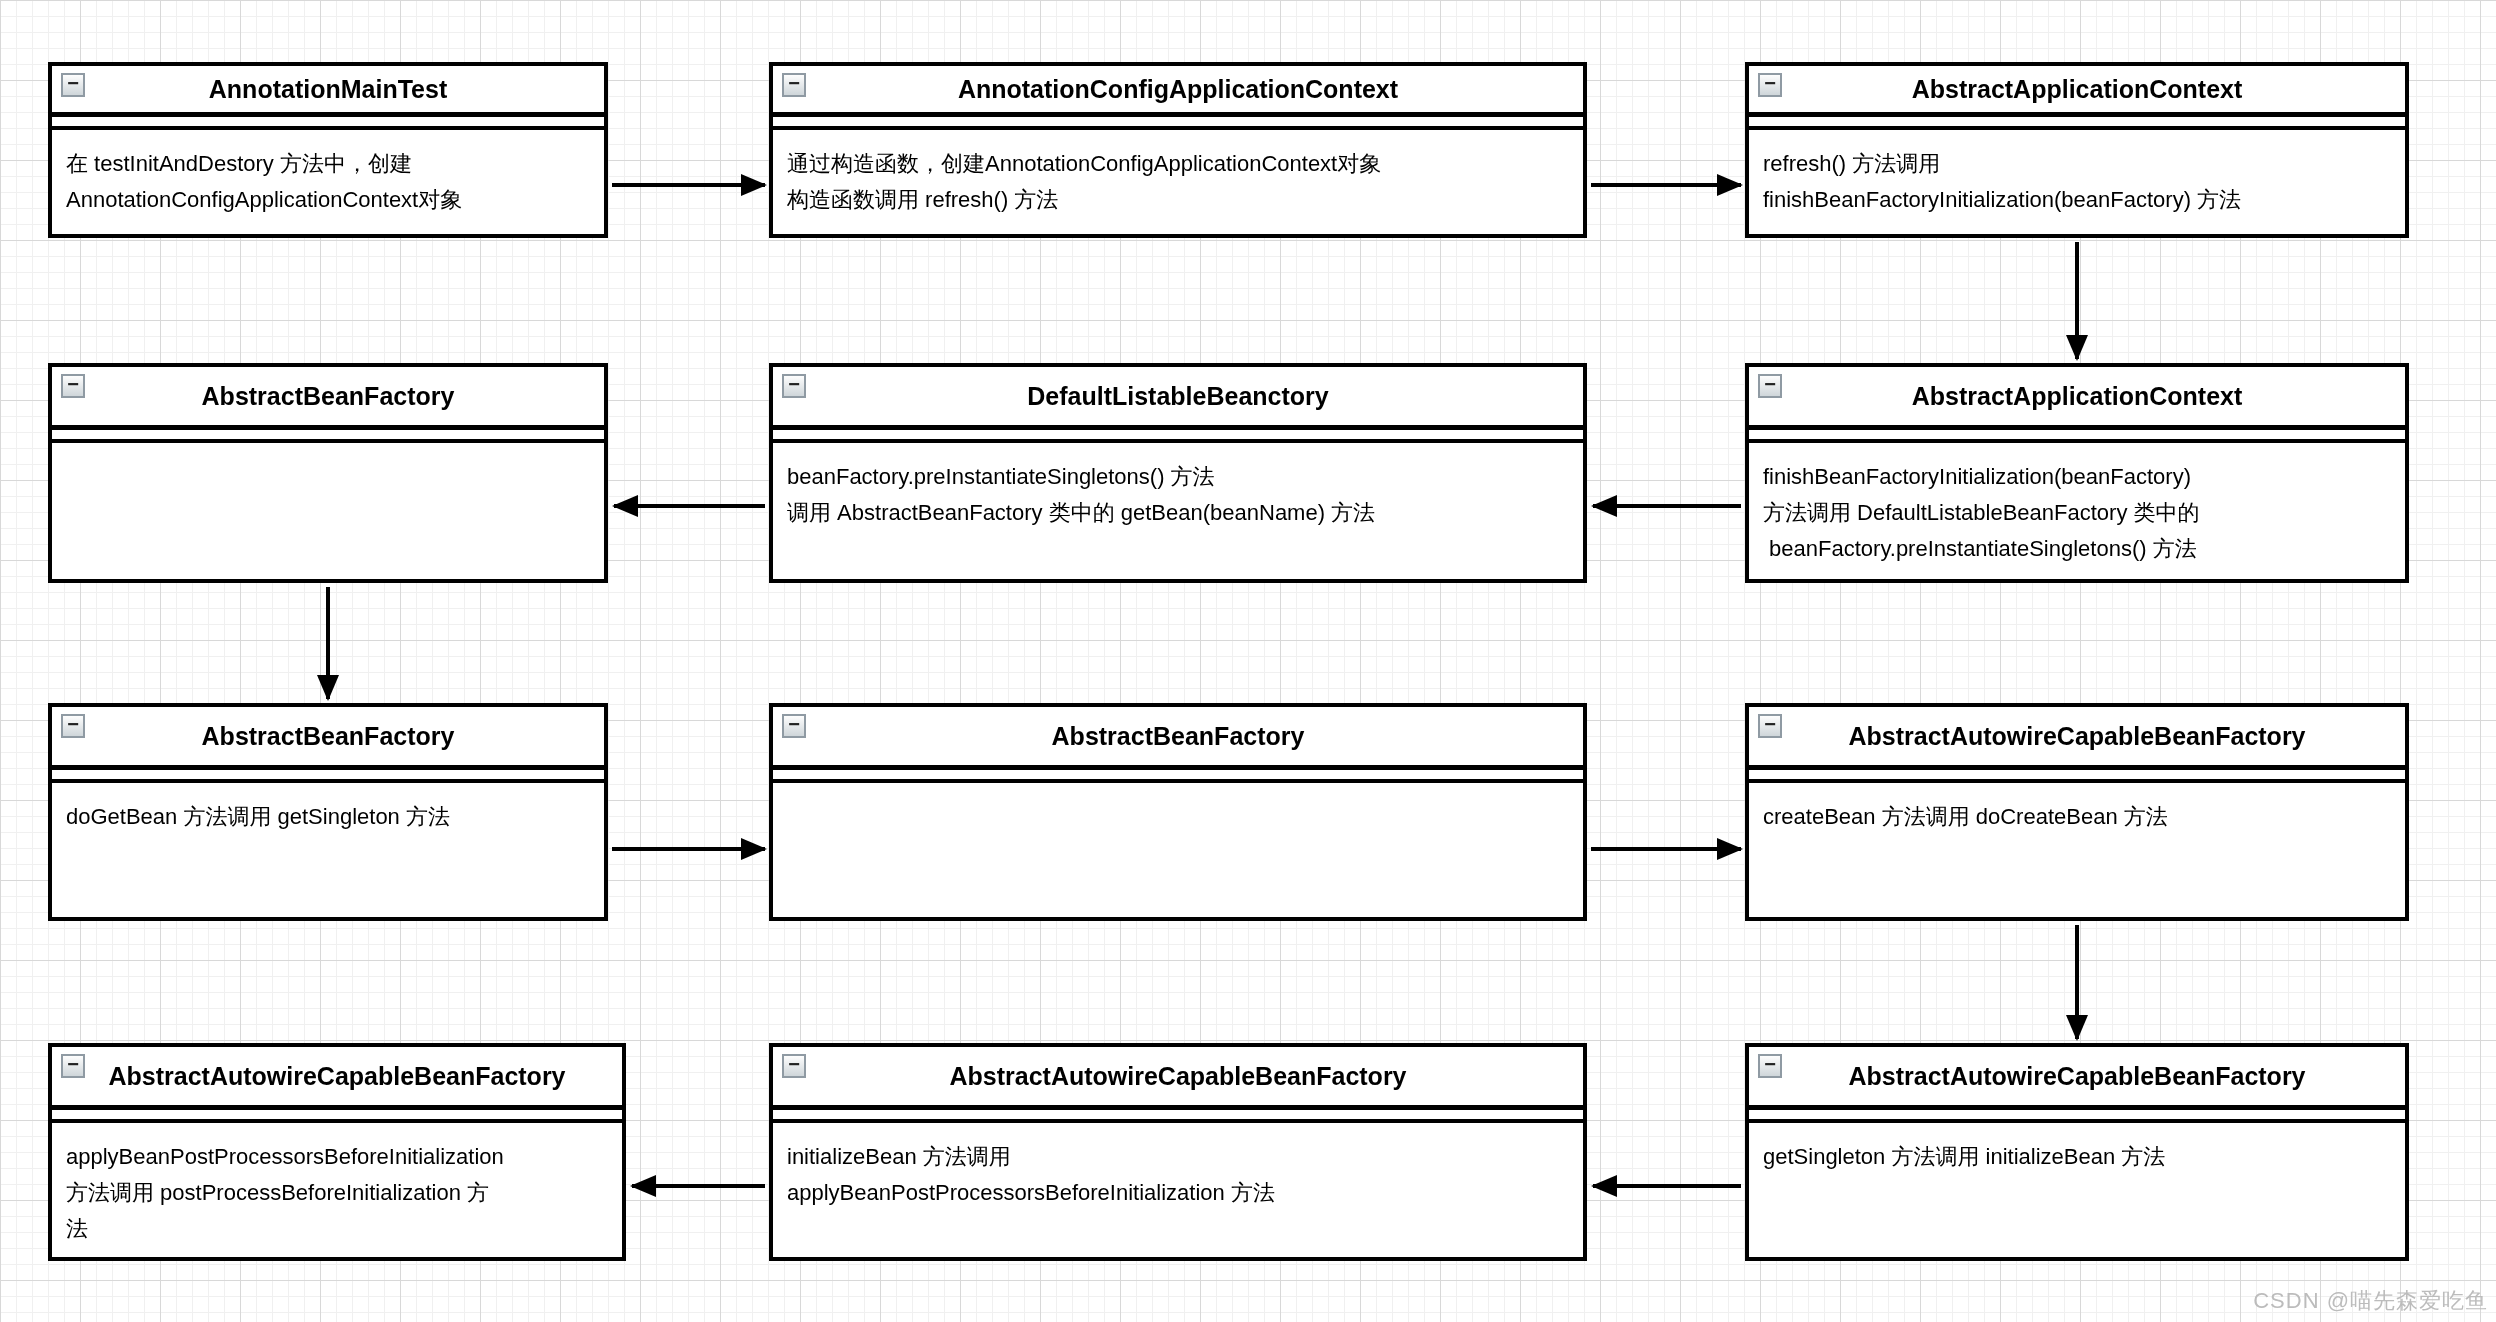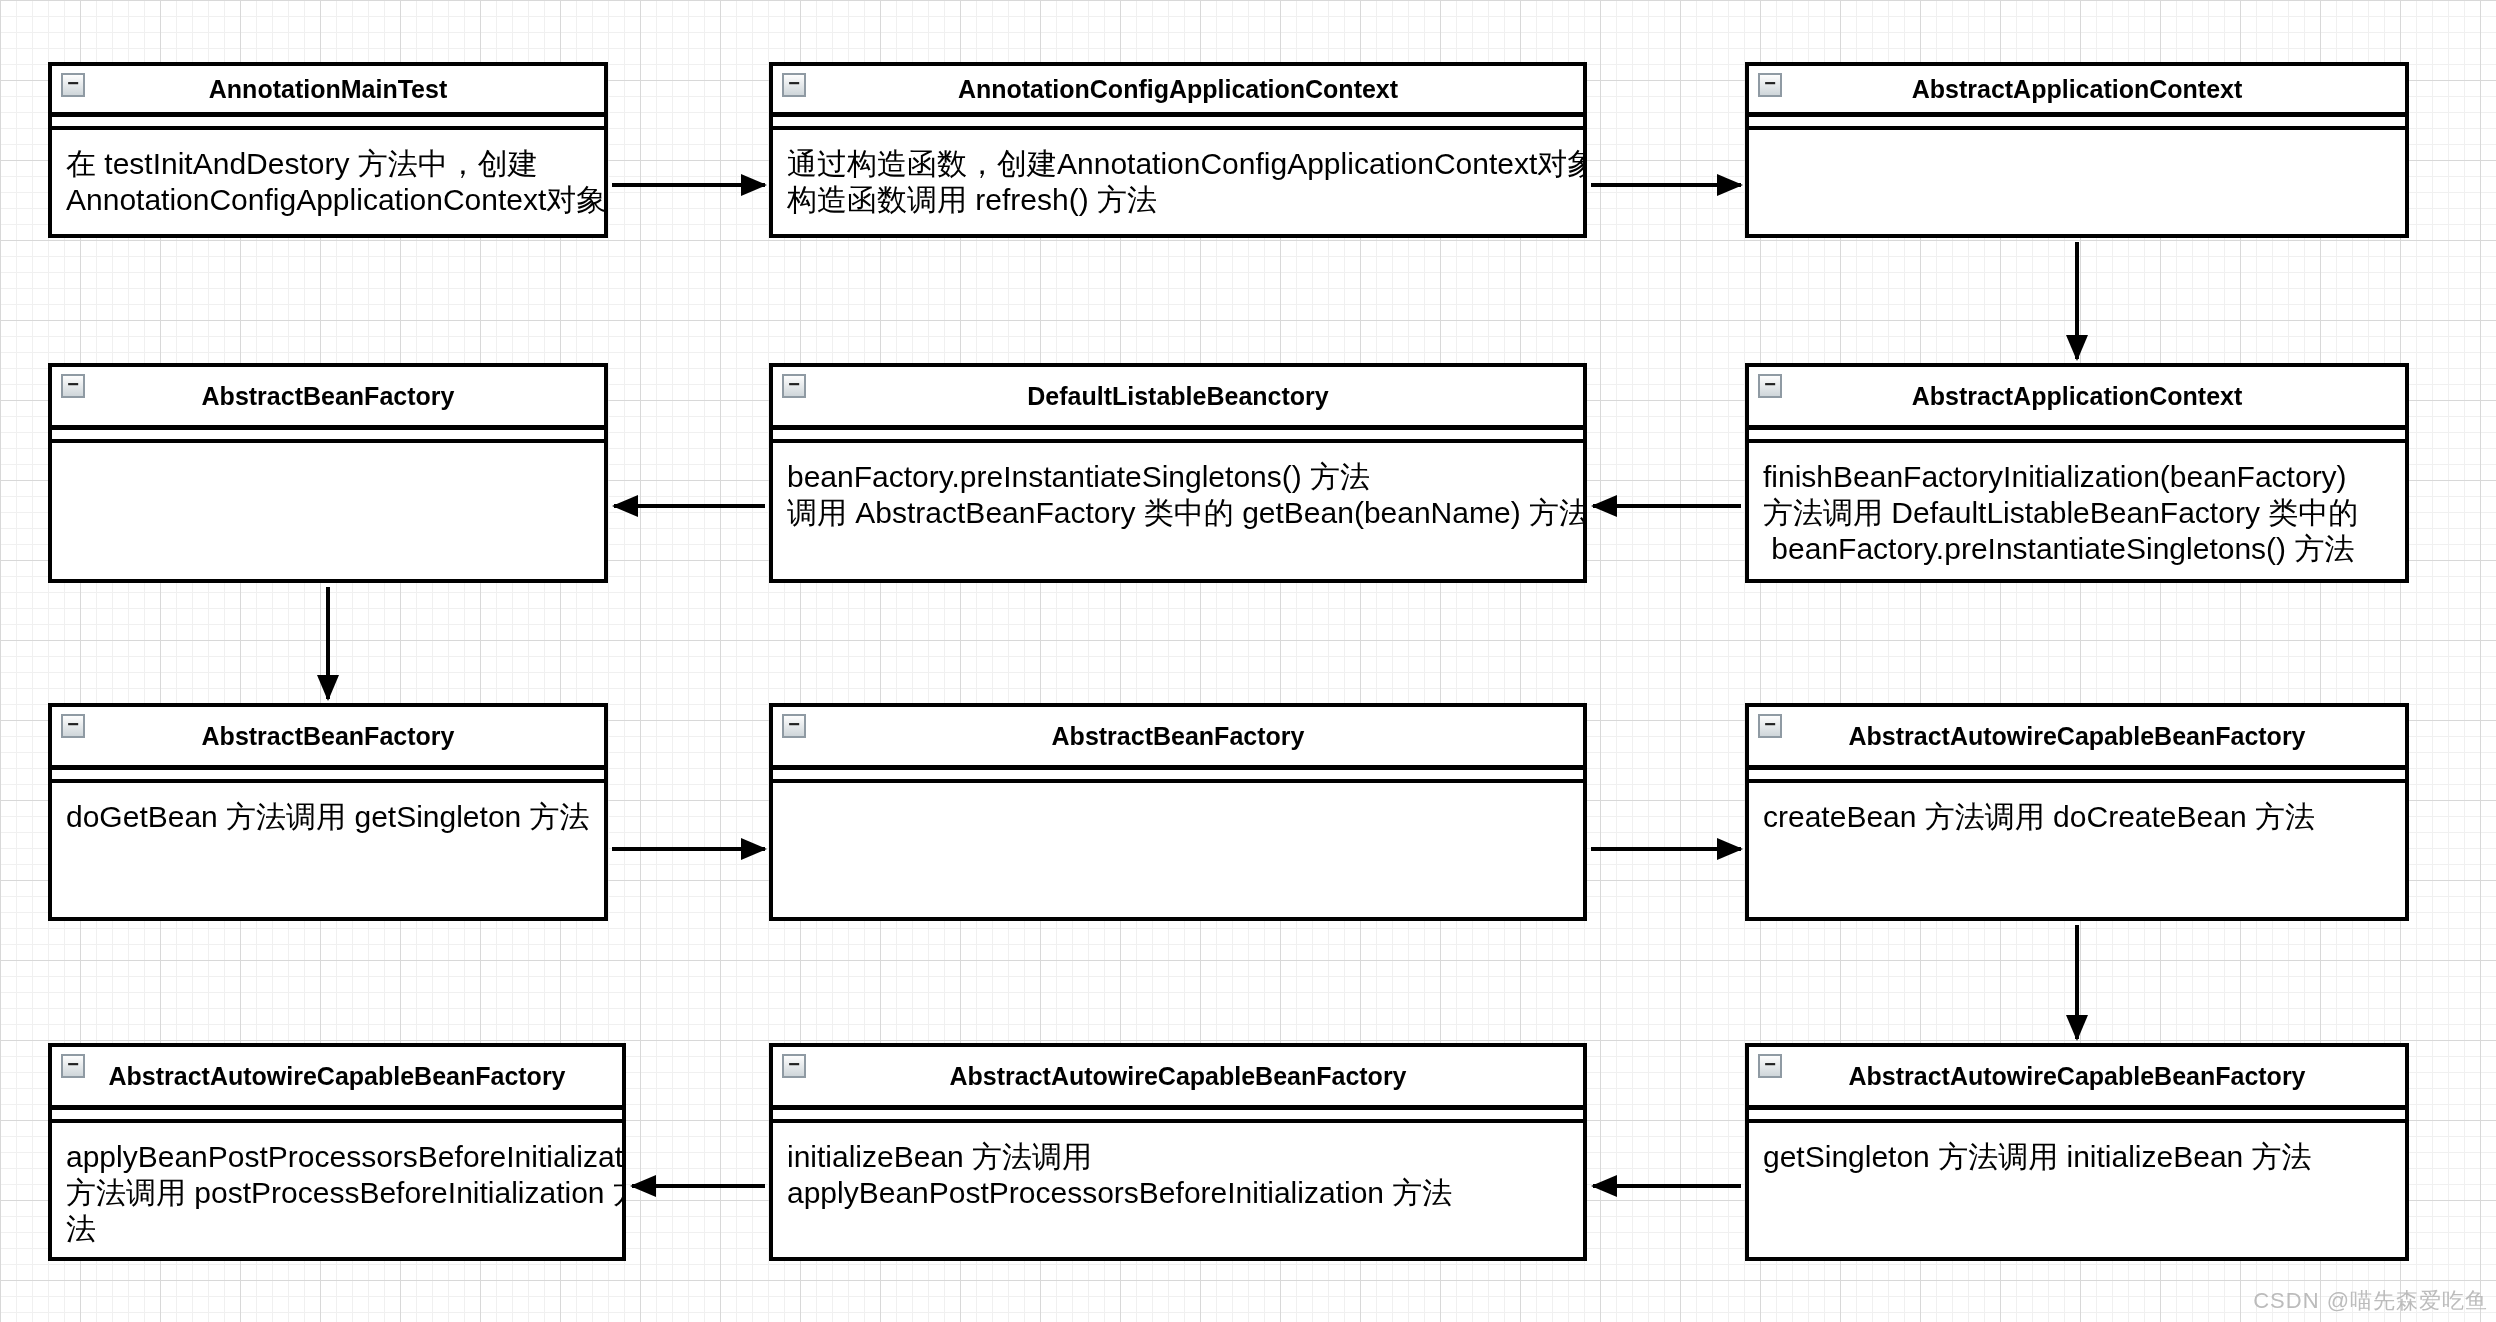--- a/index.html
+++ b/index.html
@@ -65,21 +65,21 @@
     white-space: nowrap;
   }
 
   .sep {
     height: 9px;
     border-bottom: 4px solid #000000;
   }
 
   .body {
     padding: 16px 14px 0 14px;
-    font-size: 30px;
+    font-size: 22px;
     line-height: 36px;
     color: #000000;
     white-space: pre;
     overflow: hidden;
   }
 
   .watermark {
     position: absolute;
     right: 8px;
     bottom: 6px;
@@ -131,20 +131,22 @@
     <div class="body">通过构造函数，创建AnnotationConfigApplicationContext对象
 构造函数调用 refresh() 方法</div>
   </div>
 
   <div class="node" style="left:1745px;top:62px;width:664px;height:176px">
     <div class="head">
       <span class="collapse">−</span>
       <span class="title">AbstractApplicationContext</span>
     </div>
     <div class="sep"></div>
+    <div class="body">refresh() 方法调用
+finishBeanFactoryInitialization(beanFactory) 方法</div>
   </div>
 
   <div class="node tall" style="left:48px;top:363px;width:560px;height:220px">
     <div class="head">
       <span class="collapse">−</span>
       <span class="title">AbstractBeanFactory</span>
     </div>
     <div class="sep"></div>
   </div>
 

